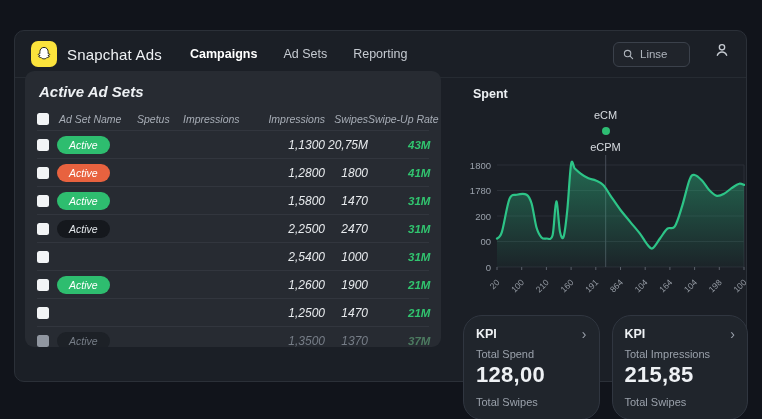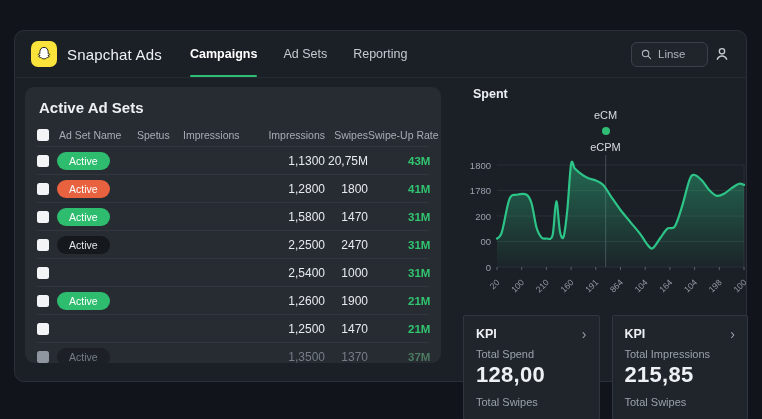--- a/index.html
+++ b/index.html
@@ -14,30 +14,30 @@
             border-bottom:1px solid #262b32; }
   .logo { width:26px; height:26px; background:#fbe33c; border-radius:7px;
           display:flex; align-items:center; justify-content:center; flex:0 0 auto; }
   .brand { font-size:15px; font-weight:normal; margin-left:10px; letter-spacing:.2px; }
   .tabs { display:flex; margin-left:28px; gap:26px; height:100%; }
   .tab { display:flex; align-items:center; font-size:12.5px; color:#c6cbd2; cursor:pointer;
          position:relative; height:100%; }
   .tab.active { color:#ffffff; font-weight:bold; }
   .tab.active::after { content:""; position:absolute; left:0; right:0; bottom:0;
          height:2px; background:#2ebd73; border-radius:2px; }
-  .nav-right { margin-left:auto; display:flex; align-items:center; gap:6px; }
+  .nav-right { margin-left:auto; display:flex; align-items:flex-start; gap:24px; }
   .search { display:flex; align-items:center; gap:6px; border:1px solid #3b414b;
             border-radius:6px; height:25px; padding:0 9px; background:#20242b; }
   .search input { background:transparent; border:none; outline:none; width:40px;
             font-size:11.5px; color:#cdd2d9; font-family:"Liberation Sans",sans-serif; }
   .search input::placeholder { color:#aeb4bc; }
 
   
-  .panel { position:absolute; left:10px; top:56px; width:416px; height:276px;
-           background:#272b32; border-radius:9px; padding:10px 12px 0 12px; overflow:hidden; }
+  .panel { position:absolute; left:10px; top:40px; width:416px; height:276px;
+           background:#272b32; border-radius:9px; padding:10px 12px 0 12px; overflow:hidden;font-style:italic; }
   .panel-title { font-size:15px; font-weight:bold; margin:2px 0 8px 2px; }
   .thead, .trow { display:grid; grid-template-columns:20px 80px 46px 73px 69px 43px 1fr;
            align-items:center; }
   .thead { height:22px; font-size:10.5px; color:#a7adb6; }
   .thead .h { white-space:nowrap; }
   .h-right, .num { text-align:right; }
   .trow { height:28px; border-top:1px solid #32363e; font-size:12px; color:#e8ebee; cursor:pointer; }
   .cb { width:12px; height:12px; background:#f2f4f6; border-radius:2.5px; display:inline-block; cursor:pointer; }
   .badge { display:inline-block; font-size:10.5px; padding:3px 12px; border-radius:999px; color:#fff; }
   .badge.green { background:#2ebd6f; }
@@ -52,21 +52,21 @@
   
   .rightcol { position:absolute; left:448px; top:56px; width:285px; }
   .chart-title { font-size:12.5px; font-weight:bold; margin-left:10px; }
   .legend { display:flex; align-items:center; justify-content:center; gap:6px;
             margin-top:8px; font-size:11px; color:#d7dbe0;flex-direction:column; }
   .legend .dot { width:8px; height:8px; border-radius:50%; background:#2ebd73; }
   .chart-box { margin-top:2px; }
 
   
   .kpis { display:grid; grid-template-columns:1fr 1fr; gap:12px; margin-top:10px; }
-  .kpi-card { background:#20252c; border:1px solid #303640; border-radius:2px;
+  .kpi-card { background:#20252c; border:1px solid #303640; border-radius:19px;
               padding:11px 12px; cursor:pointer; }
   .kpi-head { display:flex; justify-content:space-between; align-items:center; }
   .kpi-title { font-size:12.5px; font-weight:bold; }
   .kpi-chevron { color:#9aa1ab; font-size:14px; line-height:1; }
   .kpi-label { font-size:11px; color:#9aa1ab; margin-top:7px; white-space:nowrap; }
   .kpi-value { font-size:22px; font-weight:bold; margin-top:2px; letter-spacing:.3px; }
   .kpi-footer { font-size:11px; color:#9aa1ab; margin-top:8px; }
 
   svg text { font-family:"Liberation Sans",sans-serif; }
 </style>

